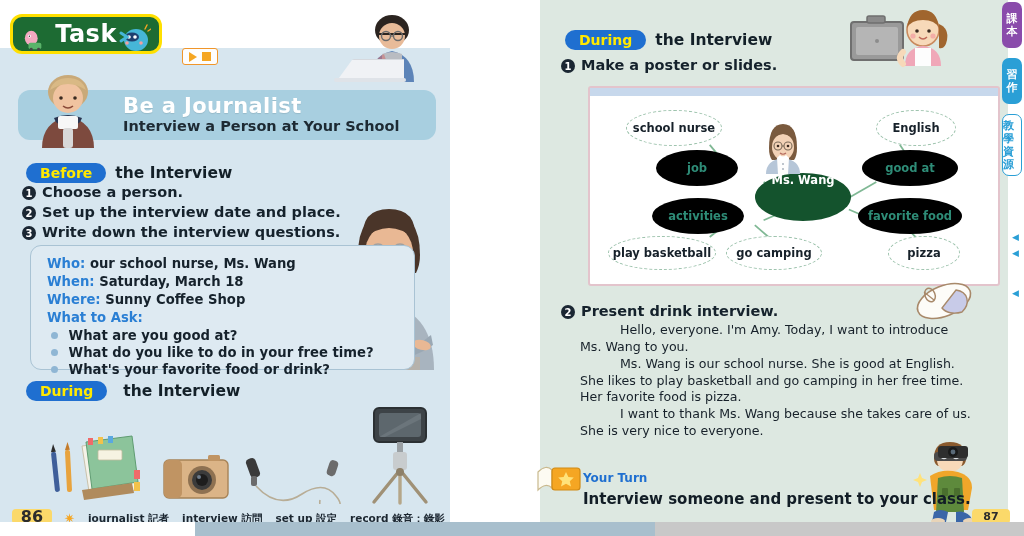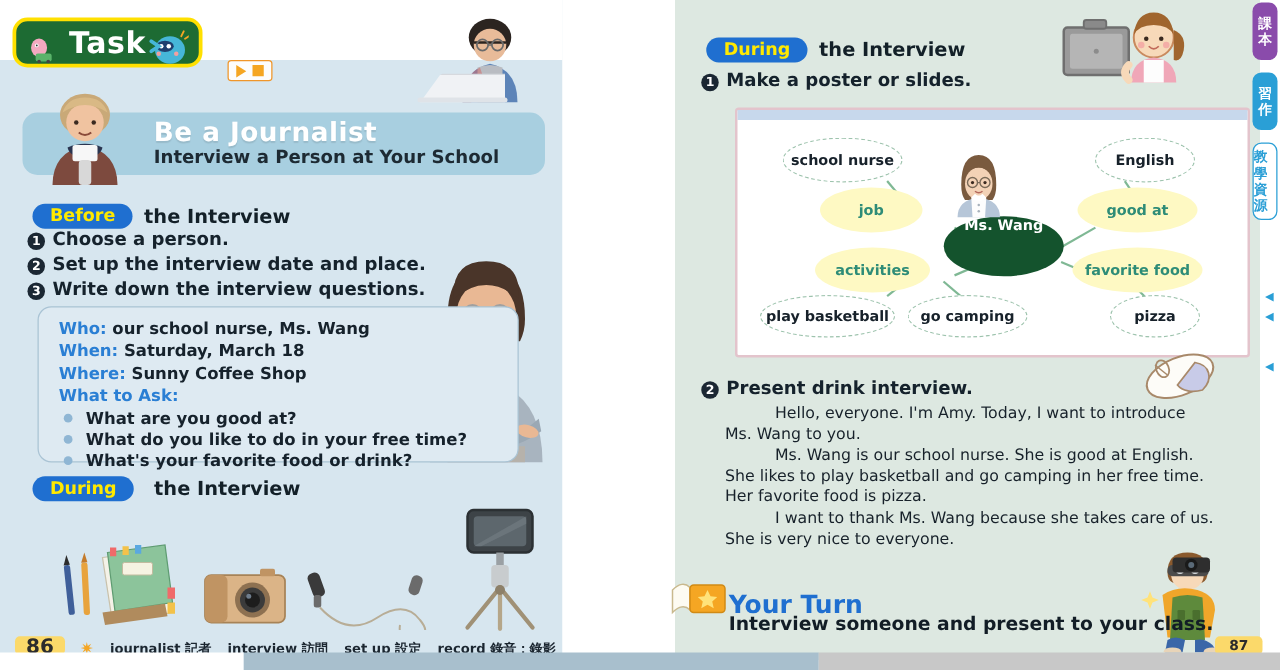--- a/index.html
+++ b/index.html
@@ -135,32 +135,32 @@
   }
   .poster-topbar { position:absolute; left:0; top:0; width:100%; height:8px; background:#c7d8ec; }
 
   .mm { position:absolute; display:flex; align-items:center; justify-content:center;
         font-family:"DejaVu Sans", sans-serif; text-align:center; }
   .mm-outline {
     background:#ffffff; border:1.6px dashed #9dc3ad; border-radius:50%;
     color:#17212a; font-size:11.5px; font-weight:bold;
   }
   .mm-soft {
-    background:#fef9c3; border-radius:50%; color:#2e8c77; font-size:11.5px; font-weight:bold;
+    background:#000000; border-radius:50%; color:#2e8c77; font-size:11.5px; font-weight:bold;
   }
   .mm-center {
     background:#14532d; border-radius:50%; color:#ffffff; font-size:11.5px; font-weight:bold;
     align-items:flex-start; padding-bottom:6px;
   }
   .mm-avatar { position:absolute; left:760px; top:122px; width:46px; height:52px; }
 
   .pres-text { position:absolute; font-size:12.6px; color:#17212a; line-height:16.6px;
     font-family:"DejaVu Sans", sans-serif; font-weight:500; }
 
-  .yourturn-label { position:absolute; left:583px; top:471px; font-size:20px; font-weight:bold;
+  .yourturn-label { position:absolute; left:583px; top:471px; font-size:12px; font-weight:bold;
     color:#1f6fd0; font-family:"DejaVu Sans", sans-serif; }
   .yourturn-text { position:absolute; left:583px; top:490px; font-size:15px; font-weight:bold;
     color:#121d26; font-family:"DejaVu Sans", sans-serif; }
   .pagenum-box-r {
     position:absolute; left:972px; top:509px; width:38px; height:15px;
     background:#fbd96a; border-radius:4px; display:flex; align-items:center; justify-content:center;
   }
   .pagenum-word-r { position:absolute; left:964px; top:524px; font-size:8px; color:#333;
      font-family:"DejaVu Sans", sans-serif;}
 

